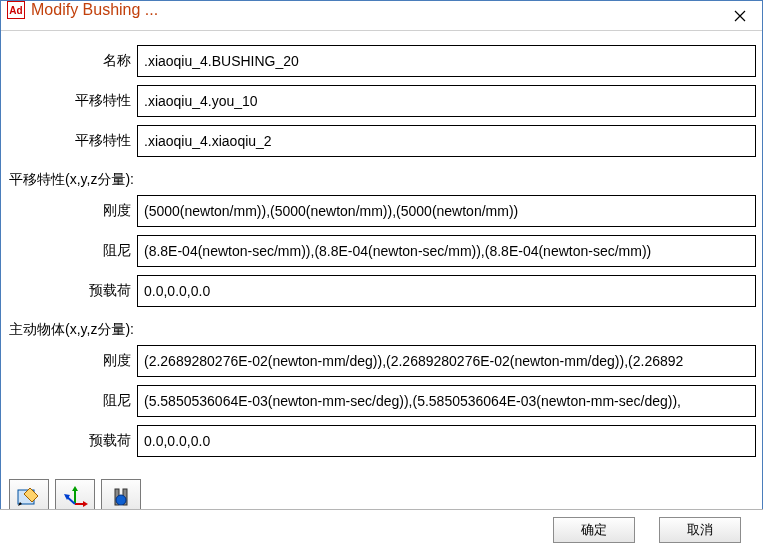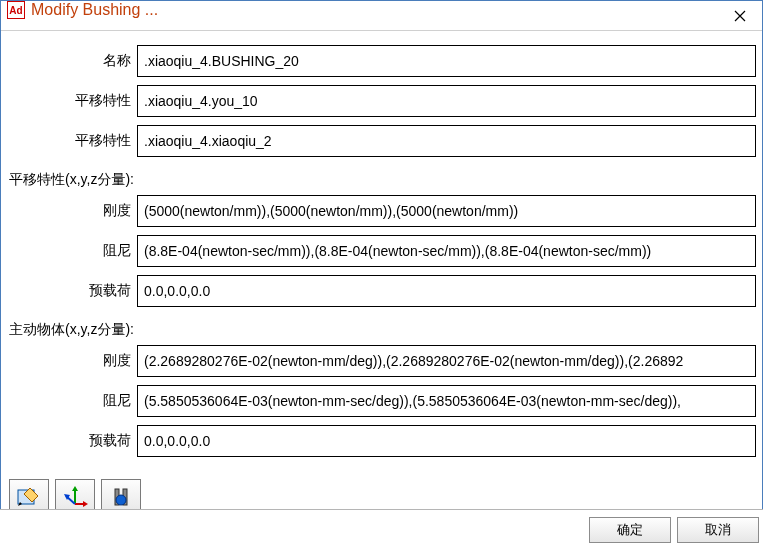--- a/index.html
+++ b/index.html
@@ -112,22 +112,22 @@
     position: relative;
   }
   .footer {
     position: absolute;
     bottom: 0; left: 0; right: 0;
     border-top: 1px solid #b5b5b5;
     height: 40px;
     display: flex;
     justify-content: flex-end;
     align-items: center;
-    padding-right: 4px;
-    gap: 6px;
+    padding-right: 22px;
+    gap: 24px;
     background: #fff;
   }
   .footer button {
     width: 82px; height: 26px;
     background: linear-gradient(#fefefe,#e6e6e6);
     border: 1px solid #8c8c8c;
     font-size: 13px;
     font-family: inherit;
     cursor: pointer;
   }

